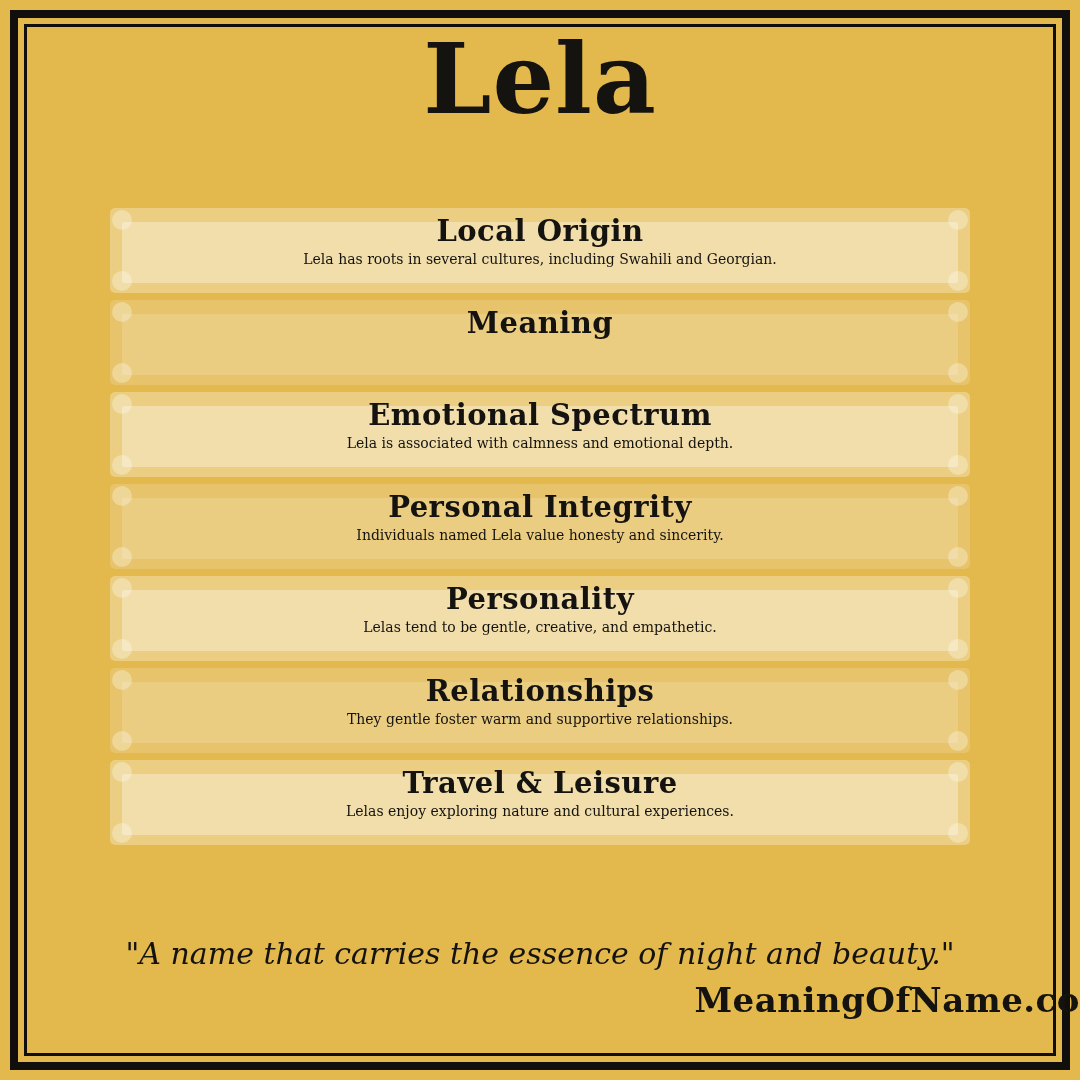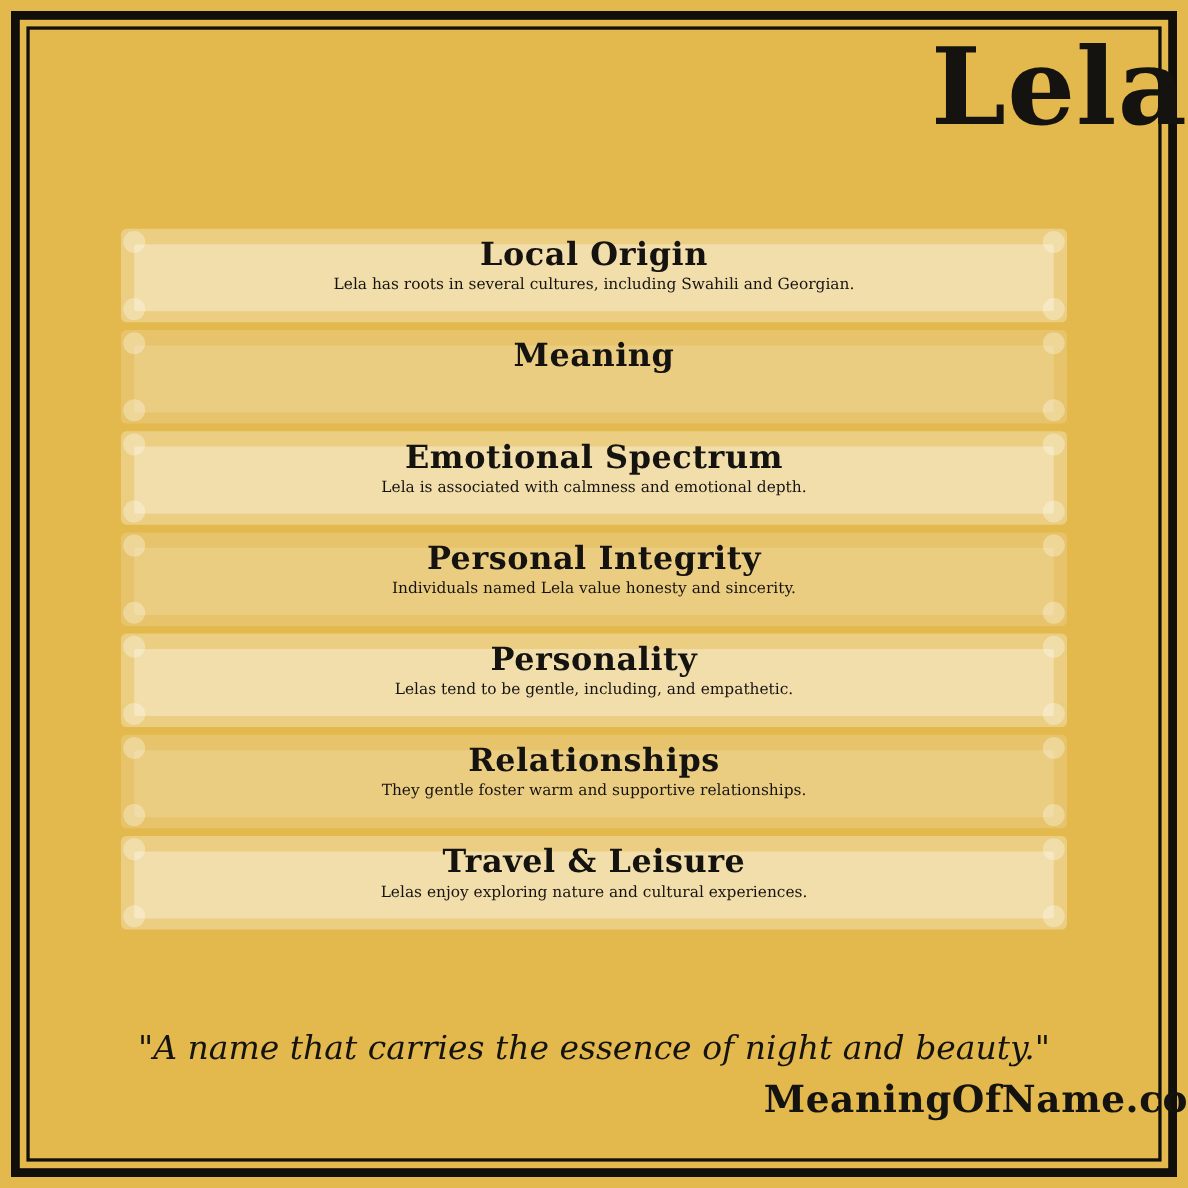--- a/index.html
+++ b/index.html
@@ -25,21 +25,21 @@
   }
   .frame-inner{
     position:absolute;
     top:24px;left:24px;right:24px;bottom:24px;
     border:3px solid var(--border);
     pointer-events:none;
   }
   .poster-title{
     position:absolute;
     top:26px;left:0;right:0;
-    text-align:right;
+    text-align:center;
     font-size:97px;
     font-weight:700;
     line-height:1.1;
     margin:0;
     letter-spacing:1px;
   }
   .cards{
     position:absolute;
     top:208px;left:110px;
     width:860px;
@@ -169,21 +169,21 @@
   </div>
 
   <div class="card">
     <span class="rivet tl"></span>
     <span class="rivet tr"></span>
     <span class="rivet bl"></span>
     <span class="rivet br"></span>
     <div class="card-inner"></div>
     <div class="card-text">
       <h2 class="card-heading">Personality</h2>
-      <p class="card-desc">Lelas tend to be gentle, including, and empathetic.</p>
+      <p class="card-desc">Lelas tend to be gentle, creative, and empathetic.</p>
     </div>
   </div>
 
   <div class="card even">
     <span class="rivet tl"></span>
     <span class="rivet tr"></span>
     <span class="rivet bl"></span>
     <span class="rivet br"></span>
     <div class="card-inner"></div>
     <div class="card-text">

